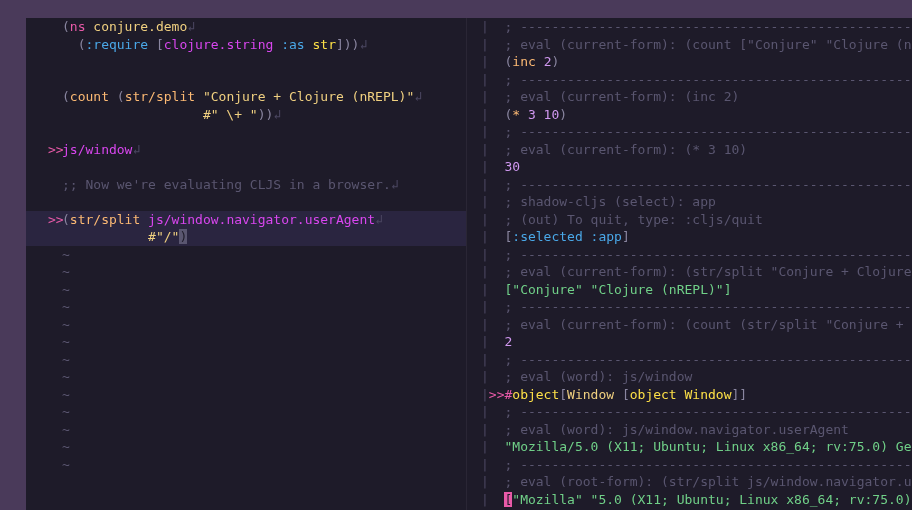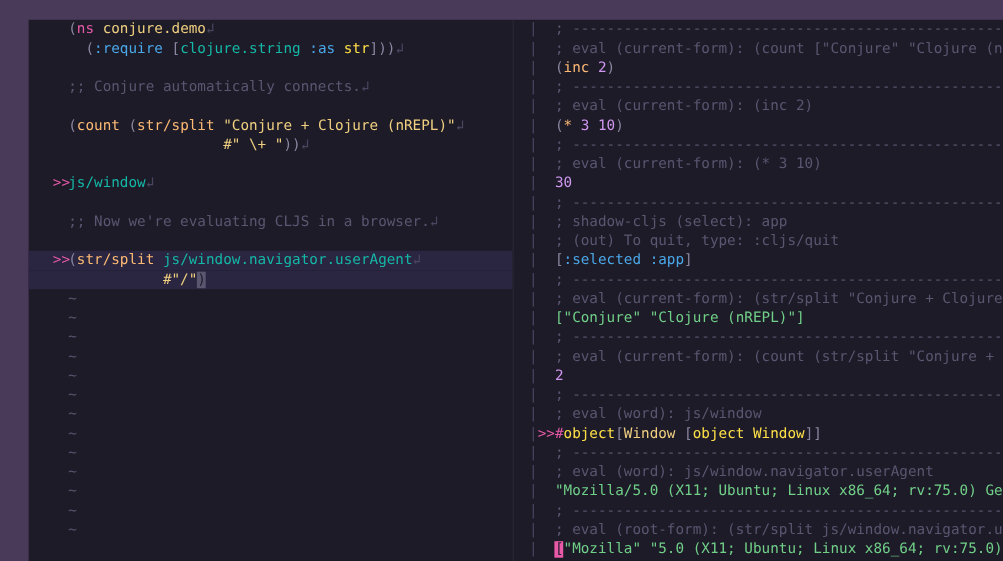--- a/index.html
+++ b/index.html
@@ -7,21 +7,21 @@
 .editor{display:flex;background:#1e1b29;width:890px;height:492px;overflow:hidden}
 .pane{position:relative;overflow:hidden}
 .left{width:440px}
 .right{flex:1;border-left:1px solid #2a2635}
 .line{white-space:pre;color:#8a86a0;padding-left:14px;position:relative}
 .left .line{padding-left:36px}
 .prompt{color:#e85aa8;position:absolute;left:22px}
 .promptr{color:#e85aa8}
 .kw{color:#e85aa8}
 .ns{color:#f0d080}
-.sym{color:#14b8a6}
+.sym{color:#d946ef}
 .fn{color:#fdba74}
 .str{color:#f0d080}
 .num{color:#d098f0}
 .key{color:#4aa8e8}
 .com{color:#5a5670}
 .paren{color:#8a86a0}
 .dim{color:#5a5670}
 .listmark{color:#4a4660}
 .res{color:#70d088}
 .white{color:#fde047}
@@ -32,21 +32,20 @@
 .pinkbg{background:#e85aa8;color:#1e1b29}
 </style>
 </head>
 <body>
 
 <div class="editor">
   <div class="pane left">
     <div class="line"><span class="paren">(</span><span class="kw">ns</span> <span class="ns">conjure.demo</span><span class="listmark">↲</span></div>
     <div class="line">  <span class="paren">(</span><span class="key">:require</span> <span class="paren">[</span><span class="sym">clojure.string</span> <span class="key">:as</span> <span class="white">str</span><span class="paren">]))</span><span class="listmark">↲</span></div>
     <div class="line"> </div>
-    <div class="line com"><span>;; Conjure automatically connects.</span><span class="listmark">↲</span></div>
     <div class="line"> </div>
     <div class="line"><span class="paren">(</span><span class="fn">count</span> <span class="paren">(</span><span class="fn">str/split</span> <span class="str">"Conjure + Clojure (nREPL)"</span><span class="listmark">↲</span></div>
     <div class="line">                  <span class="str">#" \+ "</span><span class="paren">))</span><span class="listmark">↲</span></div>
     <div class="line"> </div>
     <div class="line"><span class="prompt">&gt;&gt;</span><span class="sym">js/window</span><span class="listmark">↲</span></div>
     <div class="line"> </div>
     <div class="line"><span class="com">;; Now we're evaluating </span><span class="com underline">CLJS</span><span class="com"> in a browser.</span><span class="listmark">↲</span></div>
     <div class="line"> </div>
     <div class="line hlline"><span class="prompt">&gt;&gt;</span><span class="paren">(</span><span class="fn">str/split</span> <span class="sym">js/window.navigator.userAgent</span><span class="listmark">↲</span></div>
     <div class="line hlline">           <span class="str">#"/"</span><span class="cursor">)</span></div>

